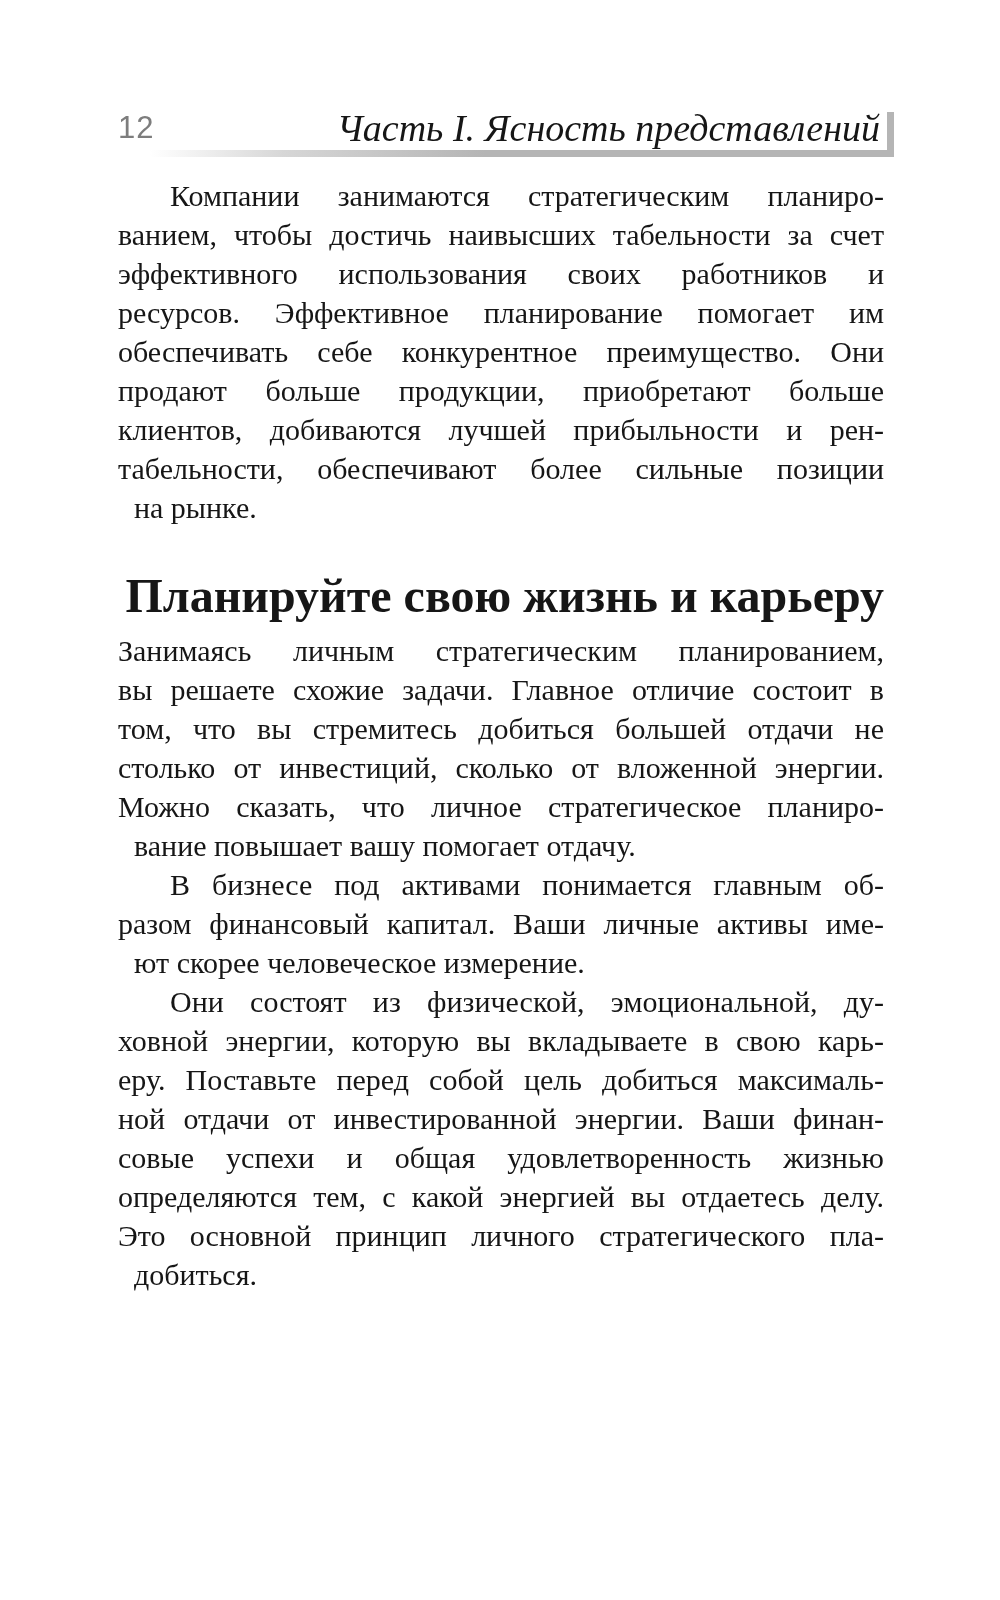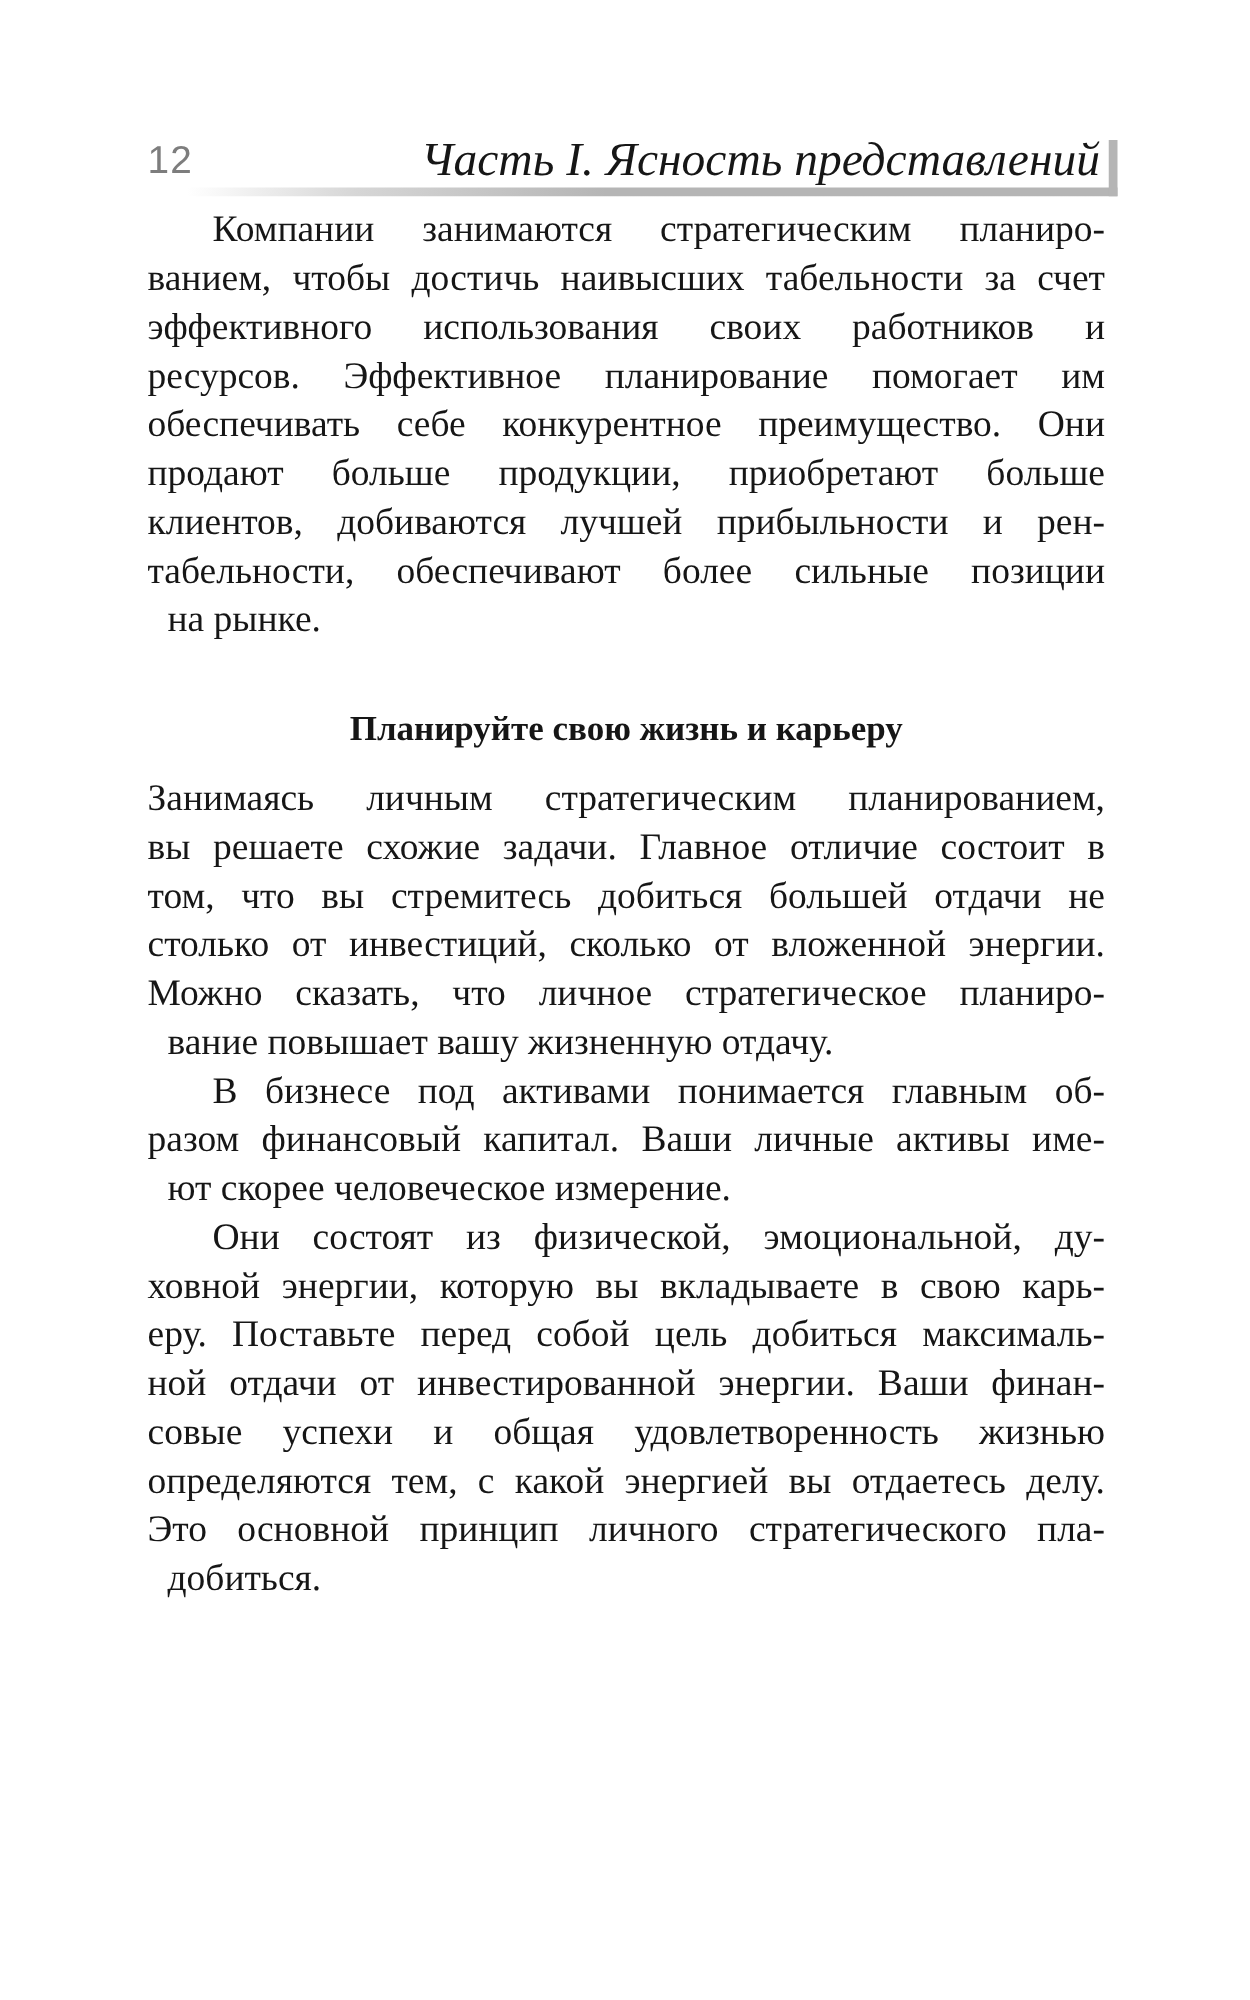--- a/index.html
+++ b/index.html
@@ -65,38 +65,38 @@
     left: 887px;
     top: 112px;
     width: 7px;
     height: 45px;
     background: var(--header_rule, #b5b5b5);
   }
   
   .body-text {
     position: absolute;
     left: 118px;
-    top: 164px;
+    top: 176px;
     width: 766px;
     font-size: 30px;
   }
   .paragraph { margin: 0; }
   .line {
     line-height: 39px;
     text-align: justify;
     text-align-last: justify;
     white-space: normal;
   }
   .line.last { text-align-last: left; margin-left: 16px; }
   .line.indent { text-indent: 52px; }
   .section-heading {
     margin: 46px 0 12px 0;
-    text-align: center;
+    text-align: right;
     font-weight: bold;
-    font-size: 28px;
+    font-size: 48px;
     line-height: 46px;
     color: var(--text, #161616);
   }
 </style>
 </head>
 <body>
 
 <div class="page">
   <div class="header">
     <span class="page-number">12</span>
@@ -117,21 +117,21 @@
         <div class="line">табельности, обеспечивают более сильные позиции</div>
         <div class="line last">на рынке.</div>
       </div>
       <h2 class="section-heading">Планируйте свою жизнь и карьеру</h2>
       <div class="paragraph">
         <div class="line">Занимаясь личным стратегическим планированием,</div>
         <div class="line">вы решаете схожие задачи. Главное отличие состоит в</div>
         <div class="line">том, что вы стремитесь добиться большей отдачи не</div>
         <div class="line">столько от инвестиций, сколько от вложенной энергии.</div>
         <div class="line">Можно сказать, что личное стратегическое планиро-</div>
-        <div class="line last">вание повышает вашу жизненную отдачу.</div>
+        <div class="line last">вание повышает вашу помогает отдачу.</div>
       </div>
       <div class="paragraph">
         <div class="line indent">В бизнесе под активами понимается главным об-</div>
         <div class="line">разом финансовый капитал. Ваши личные активы име-</div>
         <div class="line last">ют скорее человеческое измерение.</div>
       </div>
       <div class="paragraph">
         <div class="line indent">Они состоят из физической, эмоциональной, ду-</div>
         <div class="line">ховной энергии, которую вы вкладываете в свою карь-</div>
         <div class="line">еру. Поставьте перед собой цель добиться максималь-</div>

